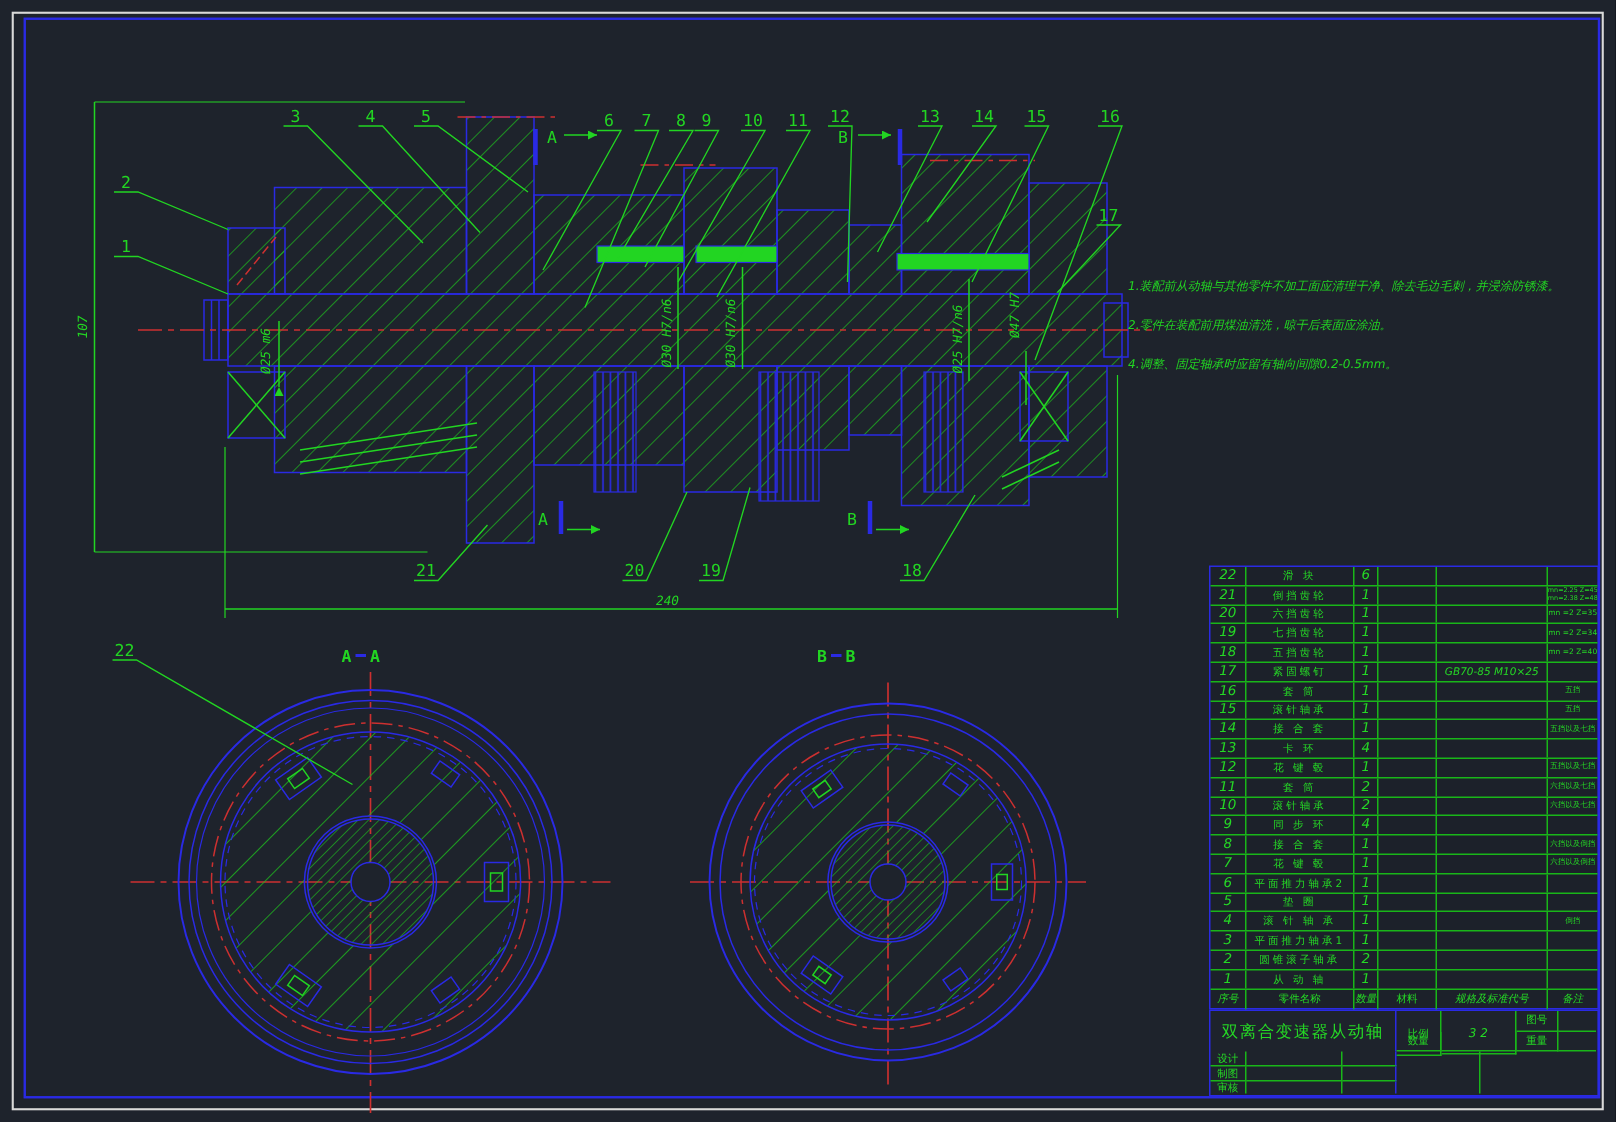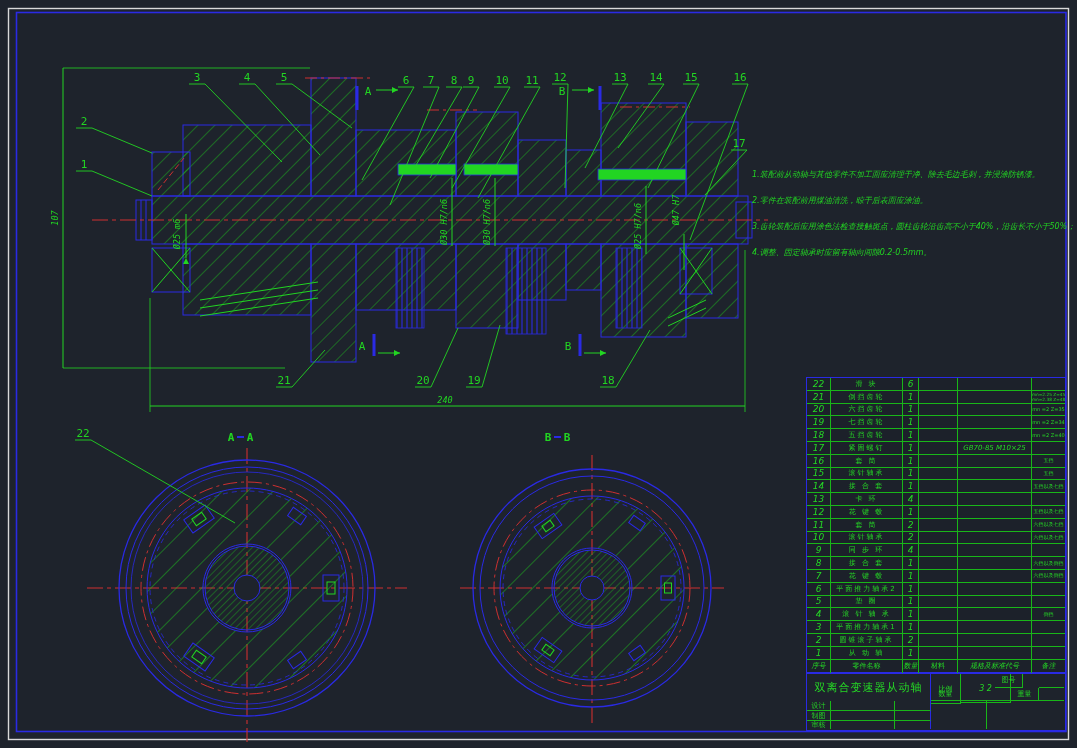--- a/index.html
+++ b/index.html
@@ -295,24 +295,23 @@
       <text x="739" y="147">17</text>
       <text x="608" y="384">18</text>
       <text x="474" y="384">19</text>
       <text x="423" y="384">20</text>
       <text x="284" y="384">21</text>
       <text x="83" y="437">22</text>
     </g>
   </svg>
 
   <div class="tech">
-    <div style="margin-top:4px;">
+    <div style="margin-top:20px;">
         <div class="titem">1.装配前从动轴与其他零件不加工面应清理干净、除去毛边毛刺，并浸涂防锈漆。</div>
         <div class="titem">2.零件在装配前用煤油清洗，晾干后表面应涂油。</div>
-        <div class="titem">3.齿轮装配后应用涂色法检查接触斑点，圆柱齿轮沿齿高不小于40%，沿齿长不小于50%；</div>
         <div class="titem">4.调整、固定轴承时应留有轴向间隙0.2-0.5mm。</div>
       </div>
   </div>
 
   <div class="bom">
     <div>
         <div class="brow">
           <div class="bcell c-no">22</div>
           <div class="bcell c-name">滑 块</div>
           <div class="bcell c-qty">6</div>
@@ -499,21 +498,21 @@
       <div class="bcell c-mat">材料</div>
       <div class="bcell c-spec">规格及标准代号</div>
       <div class="bcell c-rem" style="font-size:7px;font-style:italic;">备注</div>
     </div>
   </div>
 
   <div class="tblock">
     <div class="tb name-cell">双离合变速器从动轴</div>
     <div class="tb lbl" style="left:124px;top:0;width:30px;height:30px;border-right:1px solid #19b619;border-bottom:1px solid #19b619;">比例</div>
     <div class="tb val" style="left:154px;top:0;width:50px;height:29px;border-right:1px solid #19b619;border-bottom:1px solid #19b619;">3 2</div>
-    <div class="tb lbl" style="left:188px;top:0;width:28px;height:13.5px;border-right:1px solid #19b619;border-bottom:1px solid #19b619;">图号</div>
+    <div class="tb lbl" style="left:204px;top:0;width:28px;height:13.5px;border-right:1px solid #19b619;border-bottom:1px solid #19b619;">图号</div>
     <div class="tb val" style="left:232px;top:0;width:25px;height:13.5px;border-bottom:1px solid #19b619;"></div>
     <div class="tb lbl" style="left:124px;top:13.5px;width:30px;height:13.5px;border-right:1px solid #19b619;border-bottom:1px solid #19b619;">数量</div>
     <div class="tb val" style="left:154px;top:13.5px;width:50px;height:13.5px;border-right:1px solid #19b619;border-bottom:1px solid #19b619;"></div>
     <div class="tb lbl" style="left:204px;top:13.5px;width:28px;height:13.5px;border-right:1px solid #19b619;border-bottom:1px solid #19b619;">重量</div>
     <div class="tb val" style="left:232px;top:13.5px;width:25px;height:13.5px;border-bottom:1px solid #19b619;"></div>
     <div class="tb lbl" style="left:0;top:27px;width:24px;height:10px;border-right:1px solid #19b619;border-bottom:1px solid #19b619;">设计</div>
     <div class="tb" style="left:24px;top:27px;width:64px;height:10px;border-right:1px solid #19b619;border-bottom:1px solid #19b619;"></div>
     <div class="tb" style="left:88px;top:27px;width:36px;height:10px;border-right:1.5px solid #2a2ae4;border-bottom:1px solid #19b619;"></div>
     <div class="tb lbl" style="left:0;top:37px;width:24px;height:10px;border-right:1px solid #19b619;border-bottom:1px solid #19b619;">制图</div>
     <div class="tb" style="left:24px;top:37px;width:64px;height:10px;border-right:1px solid #19b619;border-bottom:1px solid #19b619;"></div>

